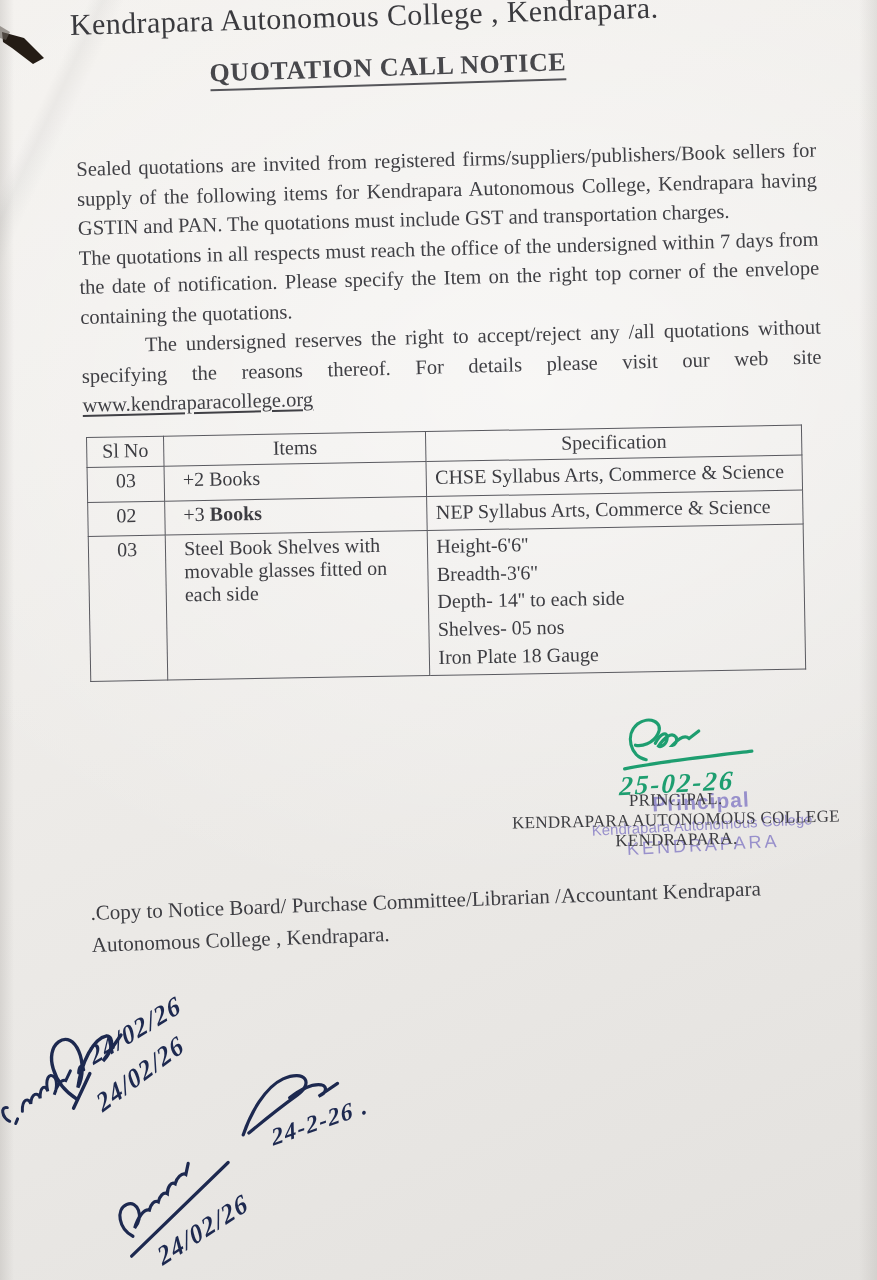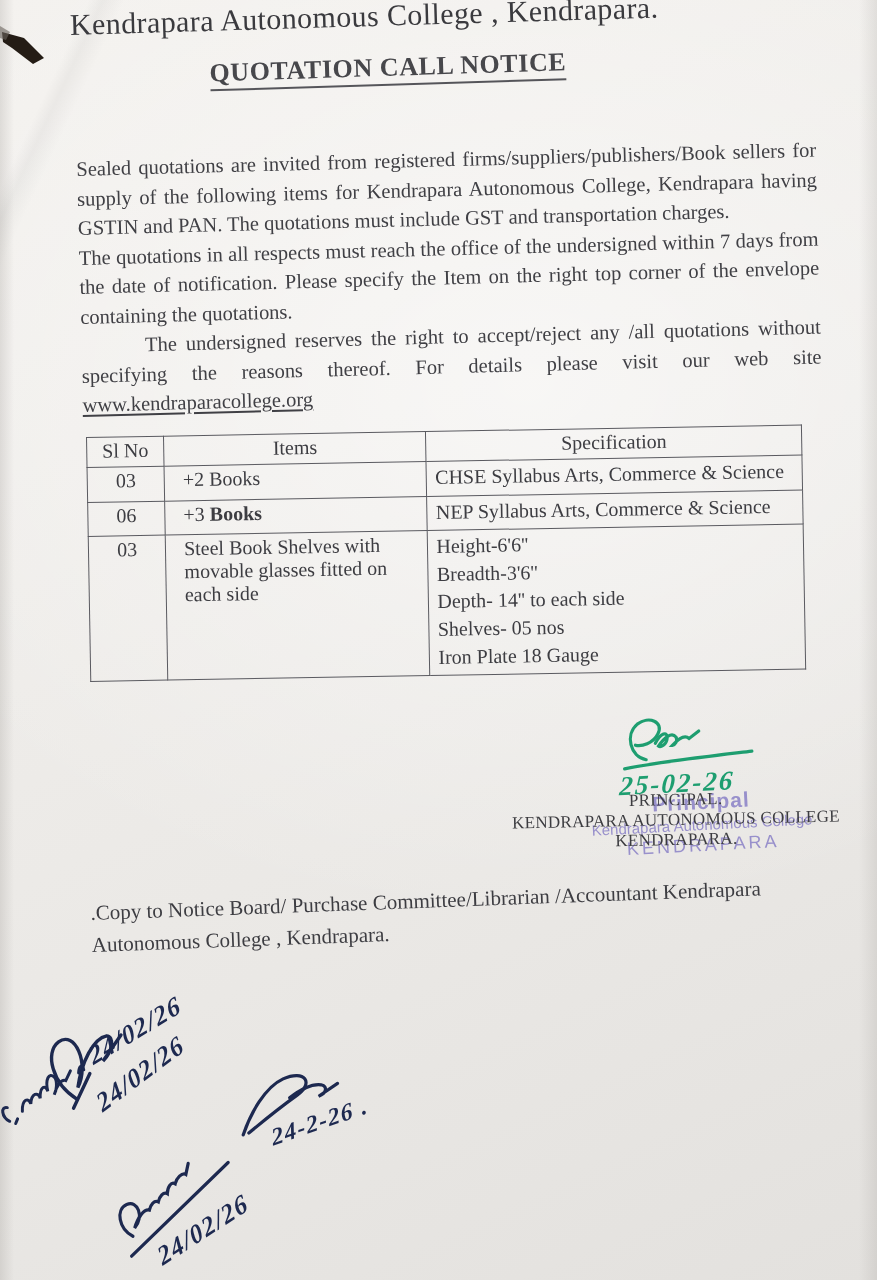--- a/index.html
+++ b/index.html
@@ -137,21 +137,21 @@
       <th class="col-spec">Specification</th>
     </tr>
     <tr>
       <td class="col-sl">03</td>
       <td class="col-item">+2 Books</td>
       <td class="col-spec">
         <div class="spec-line">CHSE Syllabus Arts, Commerce &amp; Science</div>
       </td>
     </tr>
     <tr>
-      <td class="col-sl">06</td>
+      <td class="col-sl">02</td>
       <td class="col-item"><span>+3 </span><span class="bold">Books</span></td>
       <td class="col-spec">
         <div class="spec-line">NEP Syllabus Arts, Commerce &amp; Science</div>
       </td>
     </tr>
     <tr>
       <td class="col-sl">03</td>
       <td class="col-item">Steel Book Shelves with movable glasses fitted on each side</td>
       <td class="col-spec">
         <div class="spec-line">Height-6'6''</div>

